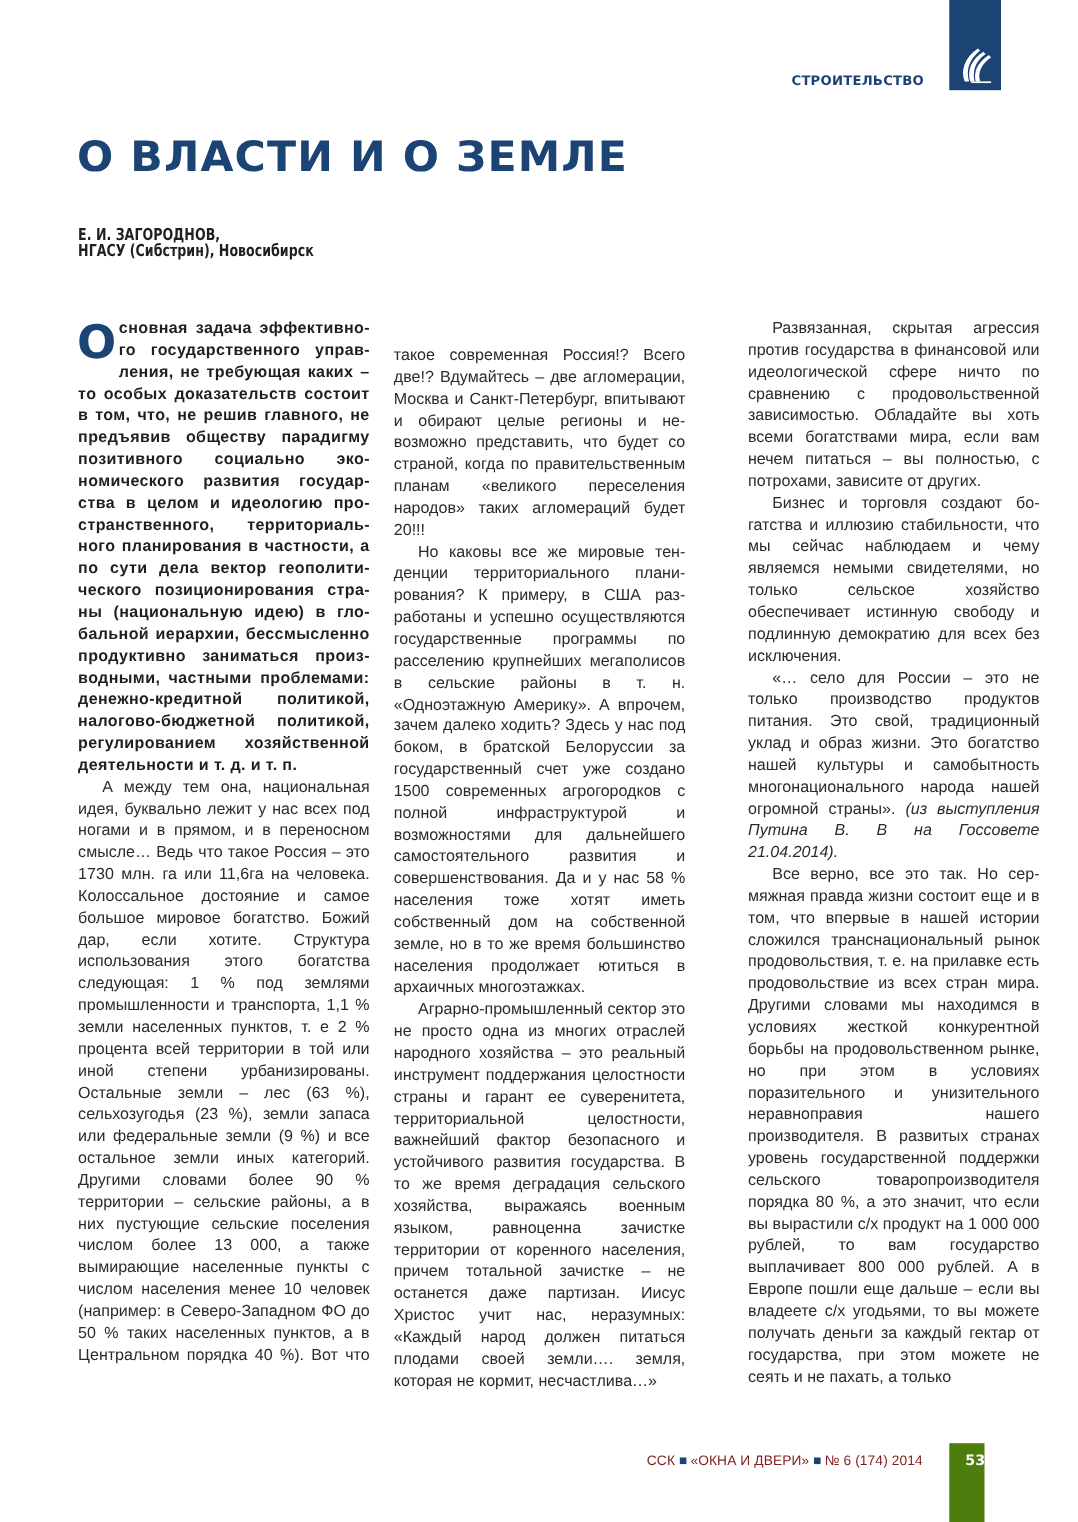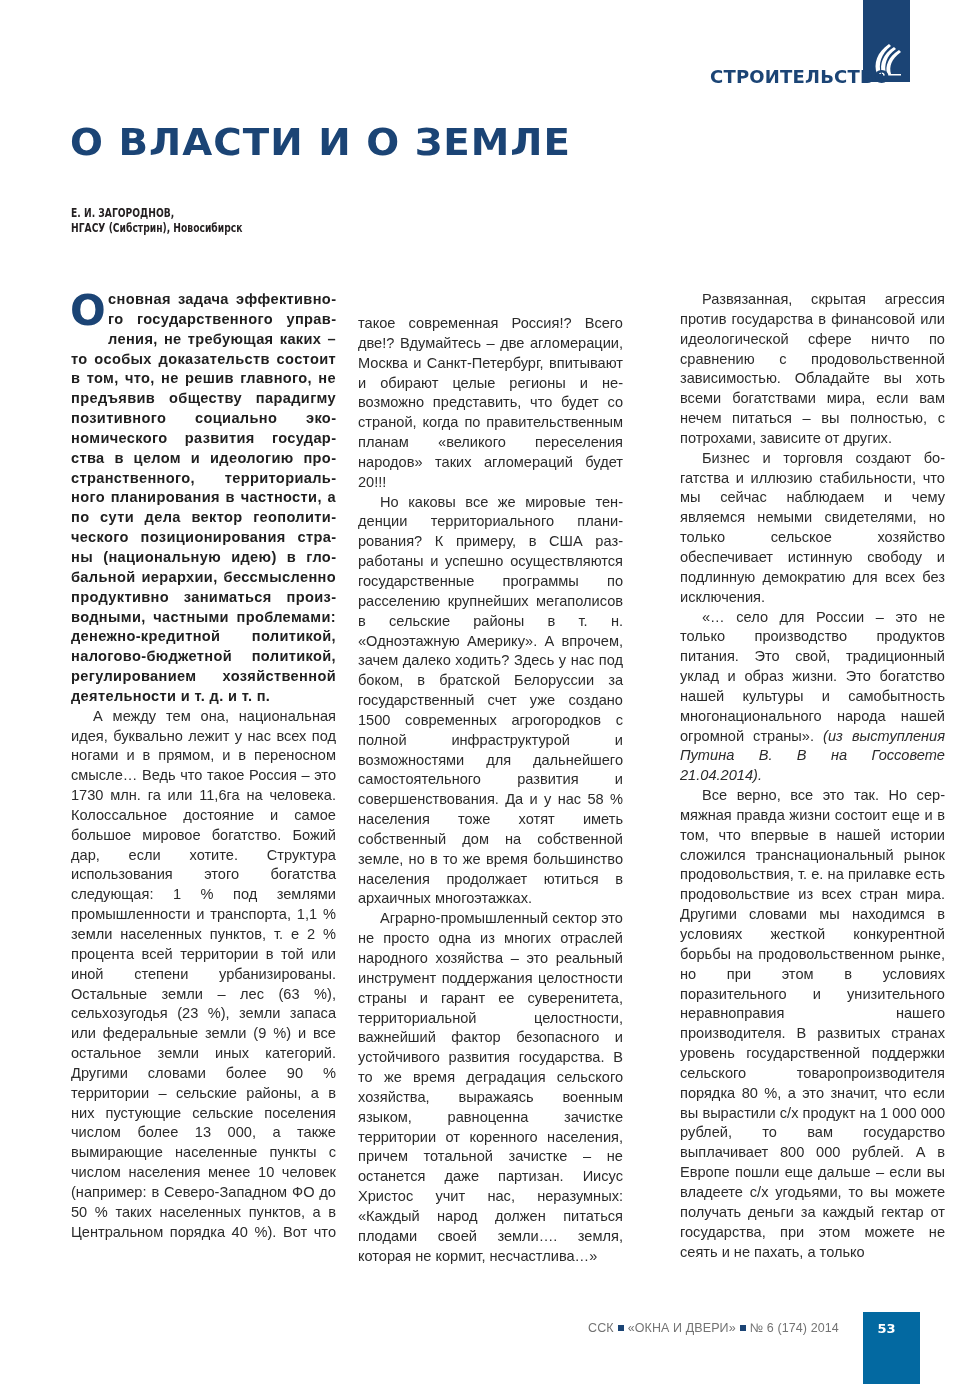--- a/index.html
+++ b/index.html
@@ -1,44 +1,44 @@
 <!DOCTYPE html>
 <html><head>
 <meta charset="utf-8">
 <style>
   html, body { margin: 0; padding: 0; background: #ffffff; }
   body { width: 980px; height: 1384px; position: relative; overflow: hidden;
          font-family: "Liberation Sans", sans-serif; color: #231f20; }
   .tab-top { position: absolute; left: 863px; top: 0; width: 47px; height: 82px; background: #1b4475; }
   .tab-top svg { position: absolute; left: 6px; top: 36px; }
   .section-label { position: absolute; left: 710px; top: 66px; width: 130px; text-align: right;
-                   font-family: "DejaVu Sans", sans-serif; font-weight: bold; font-size: 18px;
+                   font-family: "DejaVu Sans", sans-serif; font-weight: bold; font-size: 12px;
                    color: #1b4475; letter-spacing: 0.2px; }
   .title { position: absolute; left: 70px; top: 120px; font-family: "DejaVu Sans", sans-serif;
            font-weight: bold; font-size: 38px; color: #1b4475; letter-spacing: 1px; white-space: nowrap;
            transform: scaleX(1.02); transform-origin: left top; }
   .byline { position: absolute; left: 71px; top: 206px; font-family: "DejaVu Sans Condensed", "DejaVu Sans", sans-serif;
-            font-weight: bold; font-size: 12px; line-height: 15px; color: #231f20; }
+            font-weight: bold; font-size: 15px; line-height: 15px; color: #231f20; }
   .byline div { transform: scaleX(0.85); transform-origin: left top; white-space: nowrap; }
   .col { position: absolute; top: 290px; width: 265px; font-size: 14.6px; line-height: 19.85px;
          text-align: justify; color: #2b2b2b; }
   .col1 { left: 71px; }
   .col2 { left: 358px; }
   .col3 { left: 680px; }
   .col p { margin: 0; text-indent: 22px; hyphens: manual; }
   .col p.noindent { text-indent: 0; margin-top: 24px; }
   .col p.lead { font-weight: bold; text-indent: 0; letter-spacing: 0.35px; color: #1f1f1f; }
   .dropcap { float: left; font-family: "DejaVu Sans", sans-serif; font-weight: bold; font-size: 42px;
              line-height: 38px; color: #1b4475; margin: 2px 2px 0 -1px; }
   .col em { font-style: italic; }
-  .footer-text { position: absolute; left: 588px; top: 1321px; font-size: 12.5px; color: #737373;
+  .footer-text { position: absolute; left: 588px; top: 1321px; font-size: 12.5px; color: #7f1d1d;
                  white-space: nowrap; letter-spacing: 0.1px; }
   .footer-text .sep { display: inline-block; width: 6px; height: 6px; background: #1b4475;
                       vertical-align: middle; margin: 0 4px; position: relative; top: -1px; }
-  .tab-bottom { position: absolute; left: 863px; top: 1312px; width: 57px; height: 72px; background: #0369a1; }
+  .tab-bottom { position: absolute; left: 863px; top: 1312px; width: 32px; height: 72px; background: #4d7c0f; }
   .page-num { position: absolute; left: 0; top: 9px; width: 47px; text-align: center; color: #ffffff;
               font-family: "DejaVu Sans", sans-serif; font-weight: bold; font-size: 13px; }
 </style>
 </head>
 <body>
 
 <div class="tab-top">
   <svg width="36" height="42" viewBox="0 0 36 42">
     <path d="M8 38 C4 28 8 16 20 8 L22 10 C12 18 9 28 12 38 Z" fill="#ffffff"></path>
     <path d="M13 38 C10 28 14 18 25 11 L27 13 C17 20 15 29 17 38 Z" fill="#ffffff"></path>

